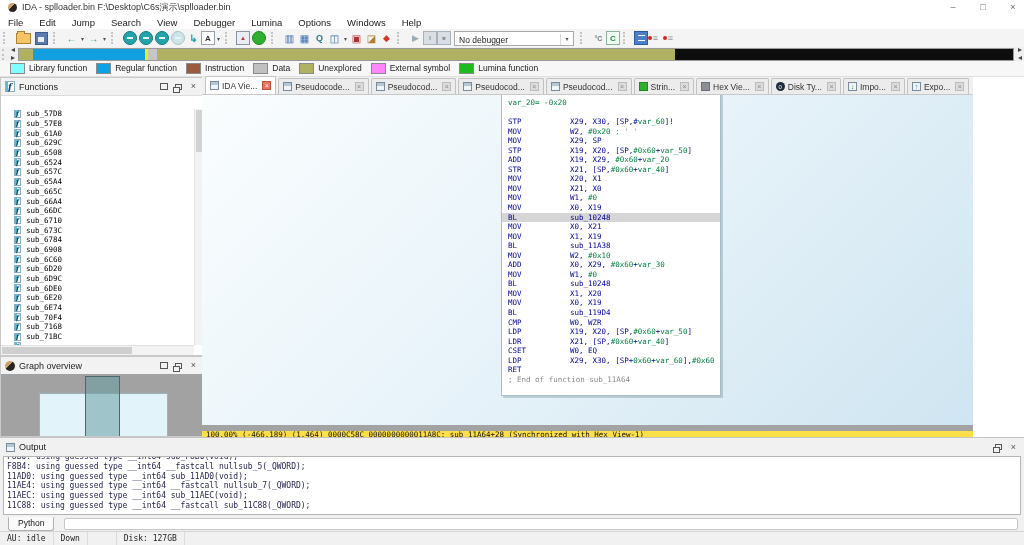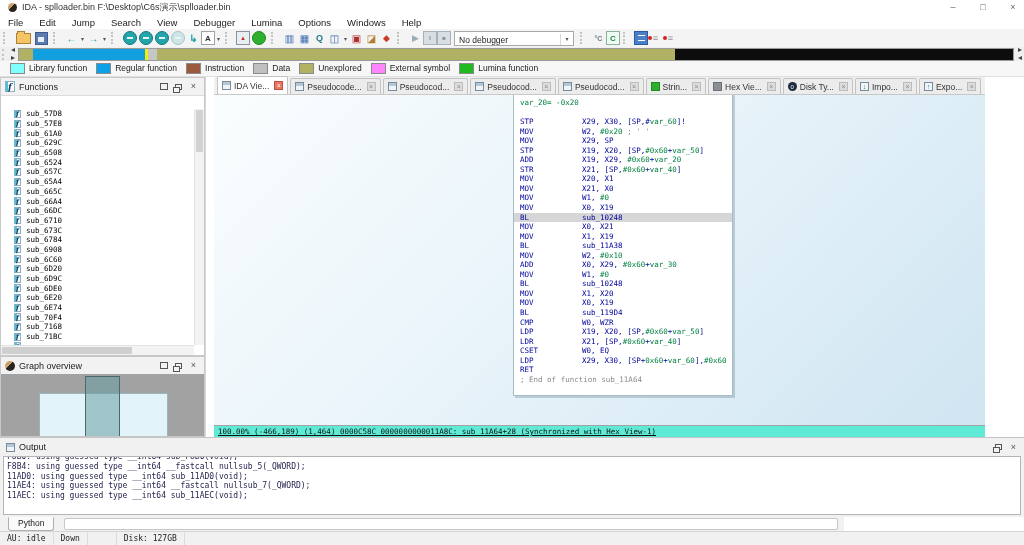--- a/index.html
+++ b/index.html
@@ -99,21 +99,21 @@
   .h-scroll{position:absolute;left:0;bottom:0;right:10px;height:10px;background:#f3f3f3;border-top:1px solid #e2e2e2;box-sizing:border-box;}
   .h-thumb{margin:1px;width:130px;height:7px;background:#cfcfcf;}
 
   .graph-panel{left:0;top:356px;width:205px;height:81px;border:1px solid #c8c8c8;box-sizing:border-box;background:#f2f2f2;}
   .graph-body{position:absolute;left:0;right:0;top:17px;bottom:0;background:#a2a2a2;overflow:hidden;}
   .g-rect{position:absolute;left:38px;top:19px;width:127px;height:60px;background:#e3f3fa;border:1px solid #9ab4bc;}
   .g-view{position:absolute;left:84px;top:2px;width:33px;height:70px;background:rgba(103,158,163,0.55);border:1px solid #4a686e;}
   .ida-logo{width:10px;height:10px;border-radius:50%;background:linear-gradient(135deg,#c9a36a 42%,#2a2420 42%);margin-right:4px;flex:none;}
 
   
-  .right-area{left:214px;top:77px;width:771px;height:360px;}
+  .right-area{left:202px;top:77px;width:771px;height:360px;}
   .tabbar{position:absolute;left:0;top:0;right:0;height:18px;background:#f0f0f0;border-bottom:1px solid #c8c8c8;
           display:flex;align-items:flex-end;padding-left:3px;box-sizing:border-box;}
   .tab{height:15px;display:flex;align-items:center;background:#ececec;border:1px solid #c2c2c2;border-bottom:none;
        border-radius:2px 2px 0 0;margin-right:2px;padding:0 4px;font-size:8.5px;color:#333;white-space:nowrap;}
   .tab.active{background:#fff;height:17px;}
   .tabicon{width:9px;height:9px;margin-right:3px;flex:none;display:inline-flex;align-items:center;justify-content:center;box-sizing:border-box;}
   .ti-ida-view,.ti-pseudocode{border:1px solid #7a8a9a;background:linear-gradient(#b4c8d6 0 3px,#eef4f8 3px);}
   .ti-strings{background:#2fae2f;border:1px solid #1d8a1d;}
   .ti-hex-view{background:#8a9096;border:1px solid #6a7076;}
   .ti-local-types{background:#1d2c3c;border-radius:50%;color:#fff;font-size:6px;line-height:8px;}
@@ -129,36 +129,36 @@
   .view{position:absolute;left:0;top:18px;right:0;height:330px;overflow:hidden;
         background:linear-gradient(135deg,#fafdfe 0%,#e9f4fa 45%,#cfe5f1 100%);}
   .code-box{position:absolute;left:299px;top:-2px;width:220px;height:303px;background:#fff;
             border:1px solid #a8bcc6;box-shadow:2px 2px 0 rgba(110,135,150,.35);
             font:7.5px "DejaVu Sans Mono",monospace;padding-top:4px;box-sizing:border-box;}
   .code-line{height:9.55px;line-height:9.55px;white-space:pre;padding-left:6px;color:#00009a;}
   .code-line.hl{background:#d6d6d6;}
   .mn{display:inline-block;width:62px;}
   .navy{color:#00009a;} .green{color:#008040;} .gray{color:#8a8a8a;}
 
-  .view-status{position:absolute;left:0;top:348px;right:0;height:12px;background:#5eead4;border-top:1px solid #a3a3a3;
+  .view-status{position:absolute;left:0;top:348px;right:0;height:12px;background:#fde047;border-top:6px solid #a3a3a3;
                font:7.5px "DejaVu Sans Mono",monospace;color:#111;display:flex;align-items:center;padding-left:4px;box-sizing:border-box;text-decoration:underline;}
 
   .col-split{left:205px;top:77px;width:1px;height:360px;background:#d8d8d8;}
 
   
   .output-panel{left:0;top:437px;width:1024px;height:80px;background:#f1f1f1;border-top:1px solid #c4c4c4;box-sizing:border-box;}
   .out-title{height:18px;display:flex;align-items:center;font-size:9px;color:#222;padding-left:6px;}
   .out-icon{width:9px;height:9px;border:1px solid #7a8a9a;background:linear-gradient(#b4c8d6 0 3px,#eef4f8 3px);margin-right:4px;flex:none;box-sizing:border-box;}
   .out-body{position:absolute;left:3px;right:3px;top:18px;bottom:2px;background:#fff;border:1px solid #b4b4b4;
             overflow:hidden;font:8px "DejaVu Sans Mono",monospace;color:#26264f;}
   .out-line{height:9.8px;line-height:9.8px;white-space:pre;padding-left:3px;}
   .out-line:first-child{margin-top:-5px;}
 
   
-  .python-row{left:0;top:517px;width:844px;height:14px;background:#f1f1f1;}
+  .python-row{left:0;top:517px;width:1024px;height:14px;background:#f1f1f1;}
   .py-tab{position:absolute;left:8px;top:0;height:12px;padding:0 9px;background:#fafafa;border:1px solid #b0b0b0;
           border-top:1px solid #fafafa;border-radius:0 0 3px 3px;font-size:8.5px;line-height:11px;color:#222;}
   .cli-input{position:absolute;left:64px;top:1px;right:6px;height:10px;background:#fff;border:1px solid #c6c6c6;border-radius:2px;}
 
   .statusbar{left:0;top:531px;width:1024px;height:14px;background:#f1f1f1;border-top:1px solid #d4d4d4;
              display:flex;align-items:center;font:8px "DejaVu Sans Mono",monospace;color:#222;box-sizing:border-box;}
   .sb-cell{padding:0 7px;border-right:1px solid #dcdcdc;height:13px;line-height:13px;white-space:nowrap;}
   .sb-cell.gap{width:14px;}
 </style>
 </head>
@@ -530,20 +530,21 @@
         </span>
       <span class="pbtn pbtn-close">×</span>
     </span>
   </div>
   <div class="out-body">
       <div class="out-line">F8B0: using guessed type __int64 sub_F8B0(void);</div>
       <div class="out-line">F8B4: using guessed type __int64 __fastcall nullsub_5(_QWORD);</div>
       <div class="out-line">11AD0: using guessed type __int64 sub_11AD0(void);</div>
       <div class="out-line">11AE4: using guessed type __int64 __fastcall nullsub_7(_QWORD);</div>
       <div class="out-line">11AEC: using guessed type __int64 sub_11AEC(void);</div>
+      <div class="out-line">11C88: using guessed type __int64 __fastcall sub_11C88(_QWORD);</div>
     </div>
 </div>
 
 <div class="abs python-row">
   <span class="py-tab">Python</span>
   <span class="cli-input"></span>
 </div>
 
 <div class="abs statusbar">
   <span class="sb-cell">AU: idle</span>

